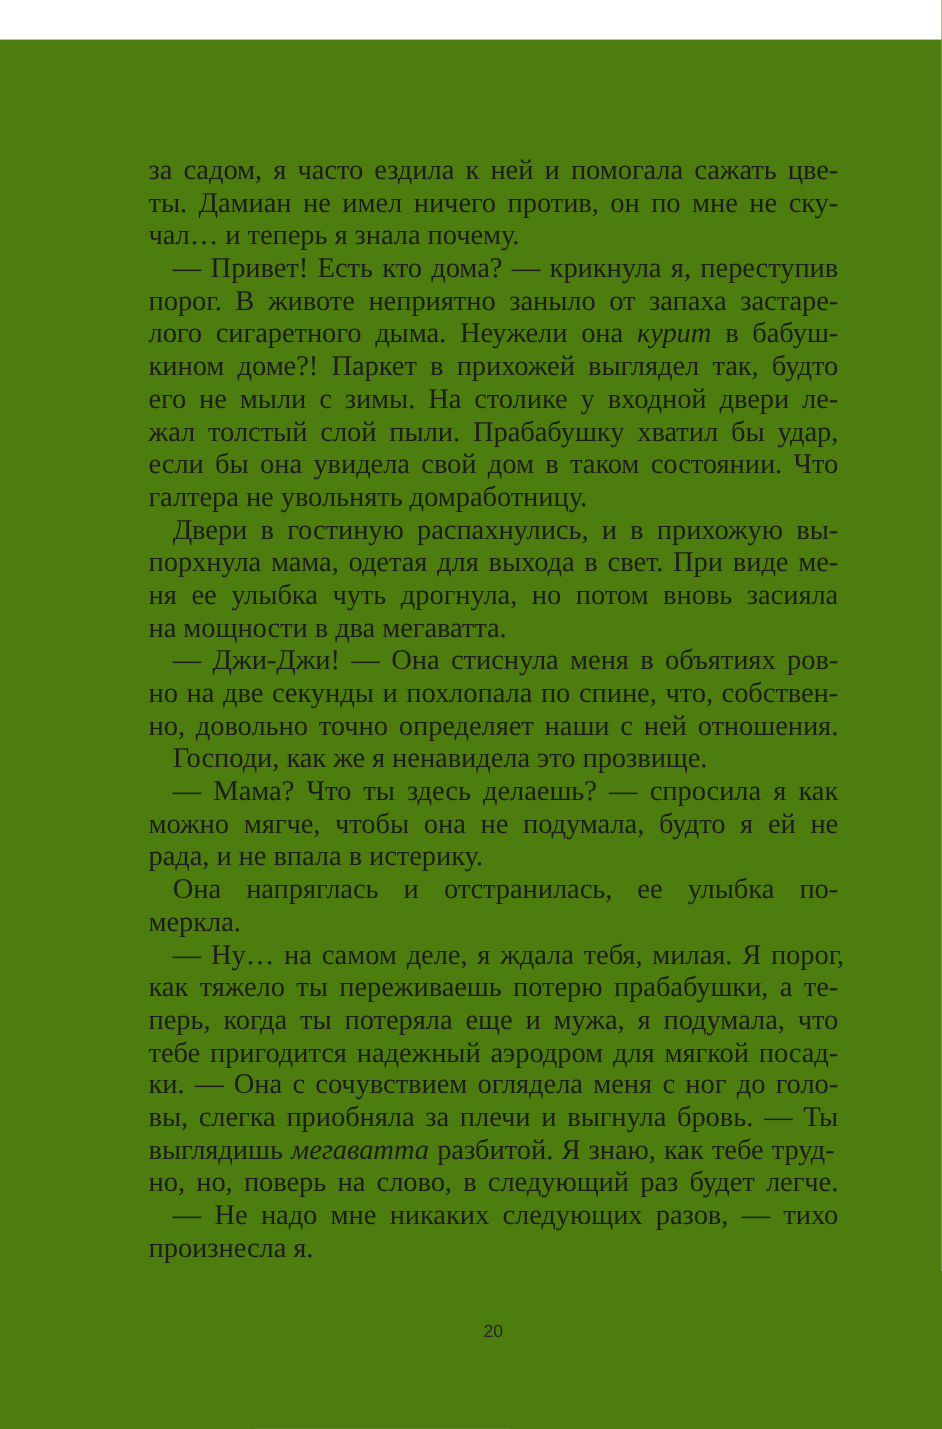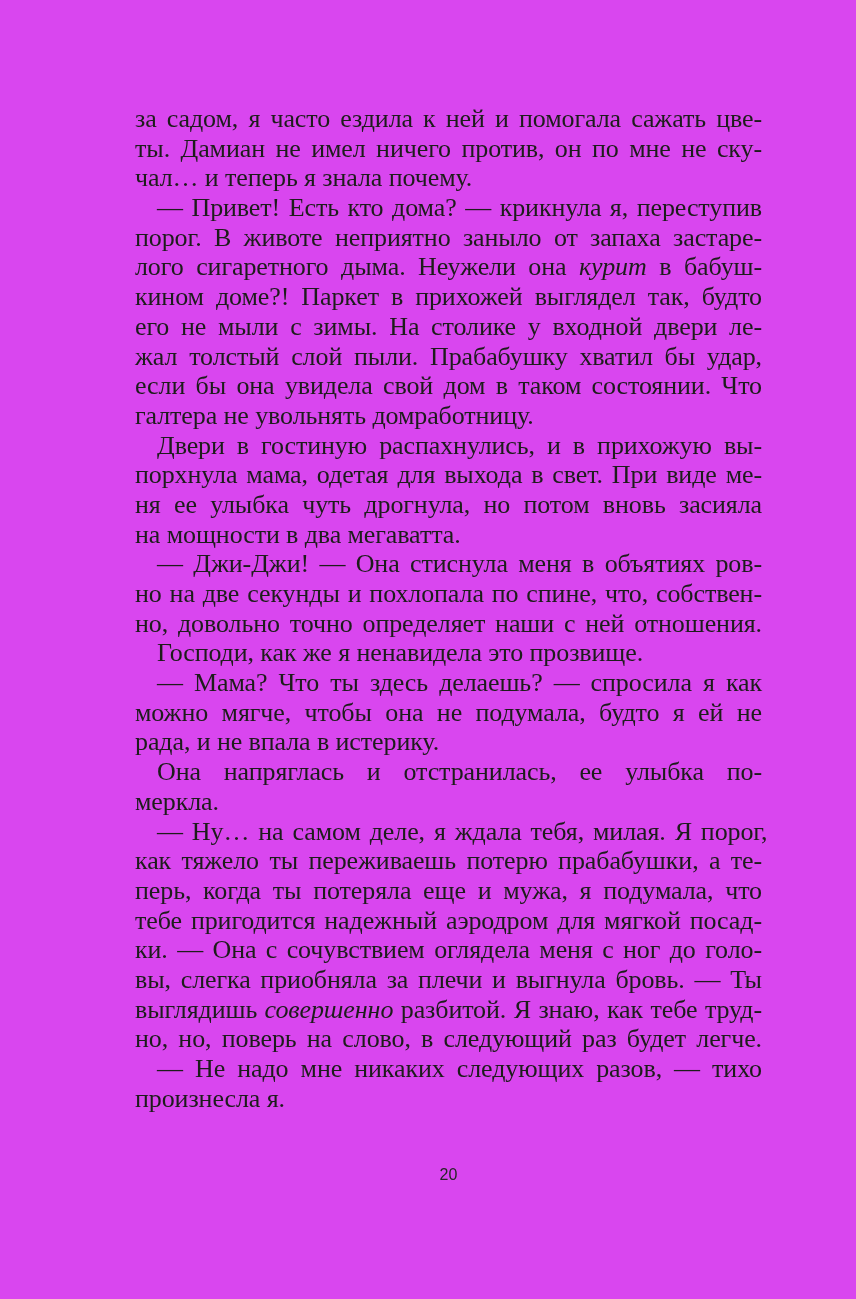--- a/index.html
+++ b/index.html
@@ -7,21 +7,22 @@
     width: 856px;
     height: 1299px;
     background: #ffffff;
     position: relative;
     overflow: hidden;
     font-family: "Liberation Serif", serif;
   }
   .page {
     position: absolute;
     inset: 0;
-    background: #d946ef;
+    background: #4d7c0f;
+    margin-top: 36px;
   }
   .text-block {
     position: absolute;
     left: 135px;
     top: 104px;
     width: 627px;
     font-size: 26px;
     line-height: 29.7px;
     color: #1d1d1b;
     letter-spacing: -0.1px;
@@ -73,19 +74,19 @@
       <div class="line" style="word-spacing: 6.99826px;"><span>можно мягче, чтобы она не подумала, будто я ей не</span></div>
       <div class="line last"><span>рада, и не впала в истерику.</span></div>
       <div class="line indent" style="word-spacing: 16.4505px;"><span>Она напряглась и отстранилась, ее улыбка по-</span></div>
       <div class="line last"><span>меркла.</span></div>
       <div class="line indent" style="word-spacing: 2.53594px;"><span>— Ну… на самом деле, я ждала тебя, милая. Я порог,</span></div>
       <div class="line" style="word-spacing: 3.97768px;"><span>как тяжело ты переживаешь потерю прабабушки, а те-</span></div>
       <div class="line" style="word-spacing: 5.36285px;"><span>перь, когда ты потеряла еще и мужа, я подумала, что</span></div>
       <div class="line" style="word-spacing: 2.57031px;"><span>тебе пригодится надежный аэродром для мягкой посад-</span></div>
       <div class="line" style="word-spacing: 3.01406px;"><span>ки. — Она с сочувствием оглядела меня с ног до голо-</span></div>
       <div class="line" style="word-spacing: 3.36632px;"><span>вы, слегка приобняла за плечи и выгнула бровь. — Ты</span></div>
-      <div class="line" style="word-spacing: 1.05134px;"><span>выглядишь <i>совершенно</i> разбитой. Я знаю, как тебе труд-</span></div>
+      <div class="line" style="word-spacing: 1.05134px;"><span>выглядишь <i>мегаватта</i> разбитой. Я знаю, как тебе труд-</span></div>
       <div class="line" style="word-spacing: 3.84896px;"><span>но, но, поверь на слово, в следующий раз будет легче.</span></div>
       <div class="line indent" style="word-spacing: 5.67578px;"><span>— Не надо мне никаких следующих разов, — тихо</span></div>
       <div class="line last"><span>произнесла я.</span></div>
     </div>
   <div class="page-number">20</div>
 </main>
 
 </body></html>

